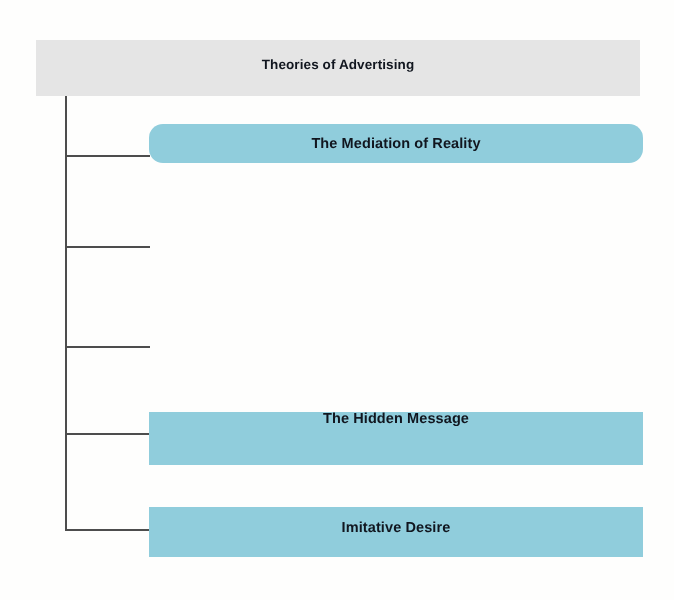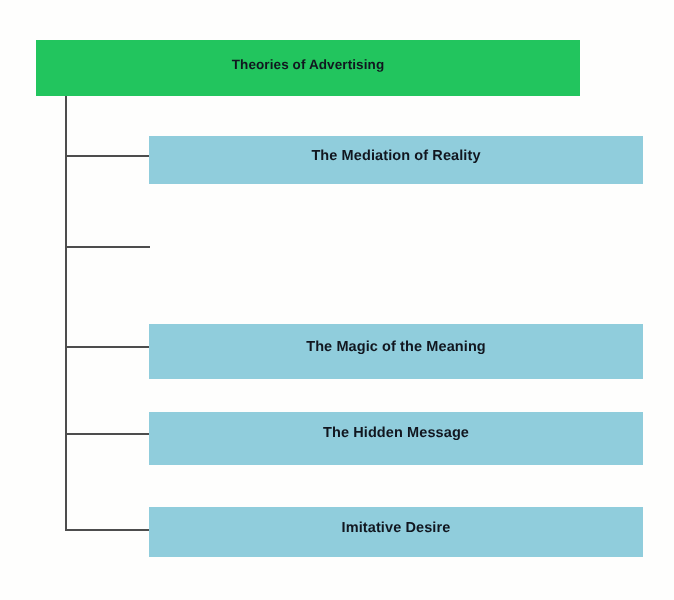--- a/index.html
+++ b/index.html
@@ -29,46 +29,46 @@
     display: block;
     font-weight: bold;
     letter-spacing: 0.1px;
     white-space: nowrap;
     color: #11161f;
     text-rendering: geometricPrecision;
   }
   .root-node {
     left: 36px;
     top: 40px;
-    width: 544px;
+    width: 604px;
     height: 56px;
-    background: #22c55e;
+    background: #e5e5e5;
   }
   .root-node .node-label {
     font-size: 13.5px;
     line-height: 1;
     margin-top: 18px;
   }
   .child-node {
     left: 149px;
     width: 494px;
     background: #90cddc;
   }
   .child-node .node-label {
     font-size: 14.5px;
     line-height: 1;
   }
-  .child-1 { top: 136px; height: 48px; }
+  .child-1 { top: 124px; height: 39px; border-radius: 14px; }
   .child-1 .node-label { margin-top: 13px; }
   .child-2 { top: 226px; height: 51px; }
   .child-2 .node-label { margin-top: 13px; }
   .child-3 { top: 324px; height: 55px; }
   .child-3 .node-label { margin-top: 16px; }
   .child-4 { top: 412px; height: 53px; }
-  .child-4 .node-label { margin-top: 14px; }
+  .child-4 .node-label { }
   .child-5 { top: 507px; height: 50px; }
   .child-5 .node-label { margin-top: 14px; }
 
   .connector {
     position: absolute;
     background: #4d4d4d;
   }
   .spine {
     left: 65px;
     top: 95px;
@@ -101,23 +101,20 @@
 
   <div class="node root-node">
     <span class="node-label">Theories of Advertising</span>
   </div>
 
   <div class="node child-node child-1">
     <span class="node-label">The Mediation of Reality</span>
   </div>
 
 
-  <div class="node child-node child-3">
-    <span class="node-label">The Magic of the Meaning</span>
-  </div>
 
   <div class="node child-node child-4">
     <span class="node-label">The Hidden Message</span>
   </div>
 
   <div class="node child-node child-5">
     <span class="node-label">Imitative Desire</span>
   </div>
 
 </div>

